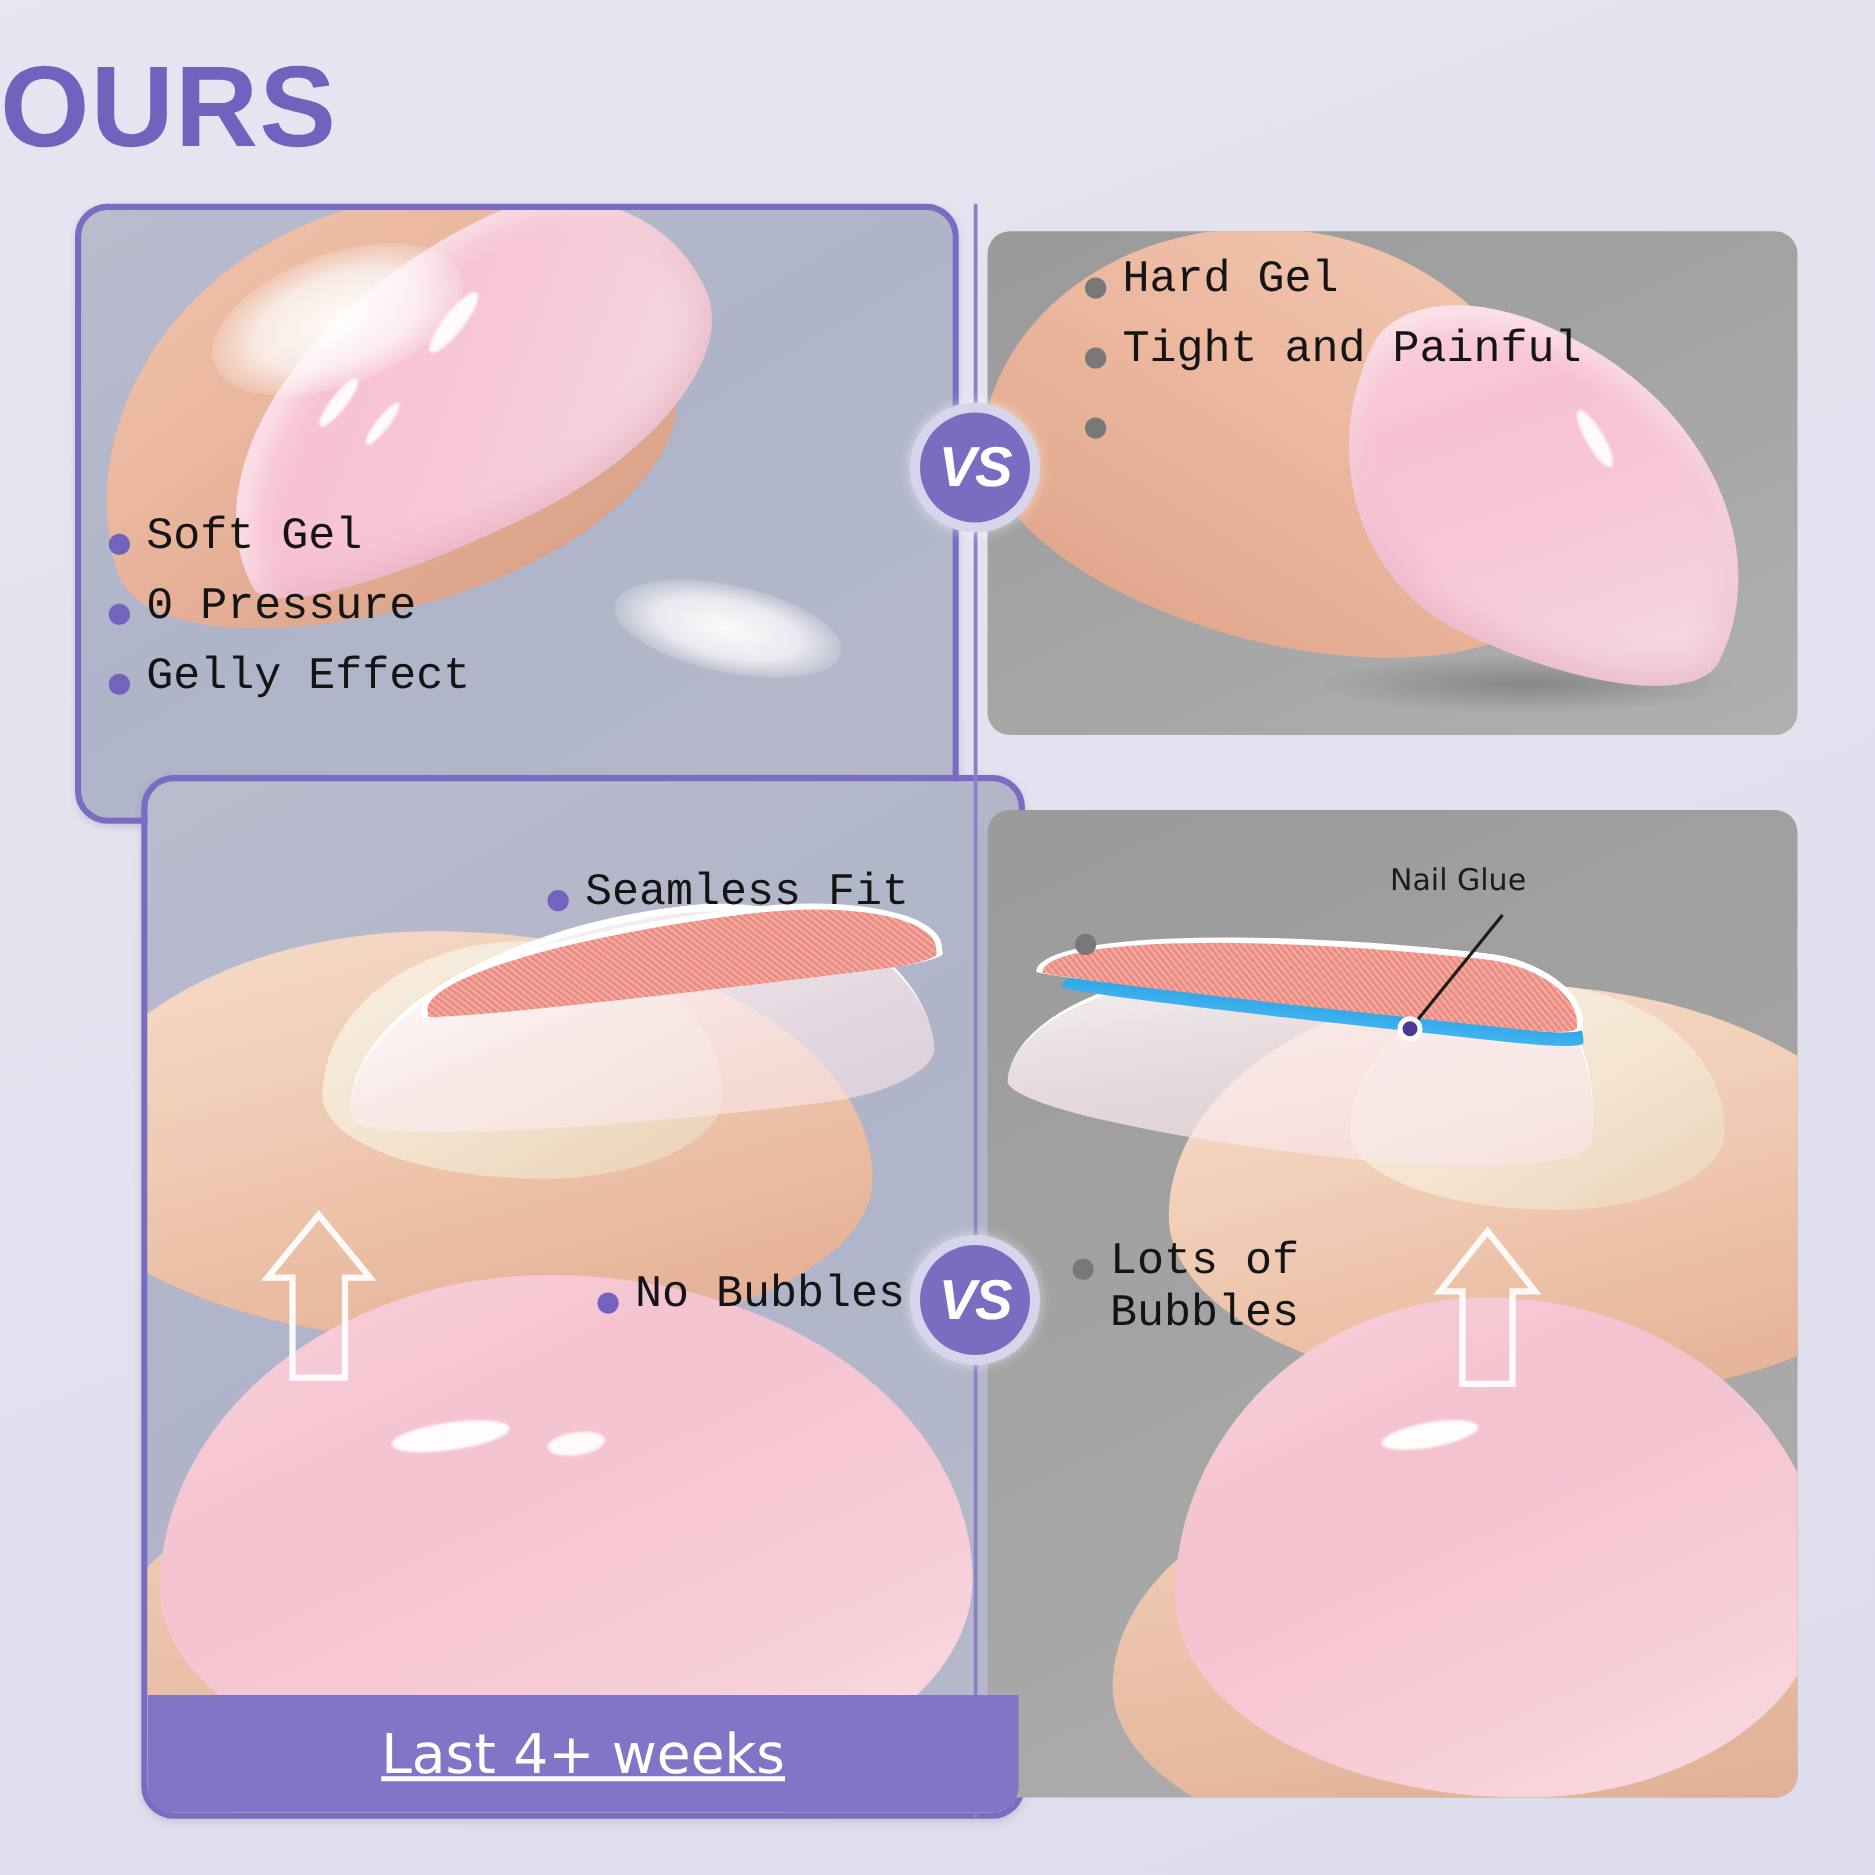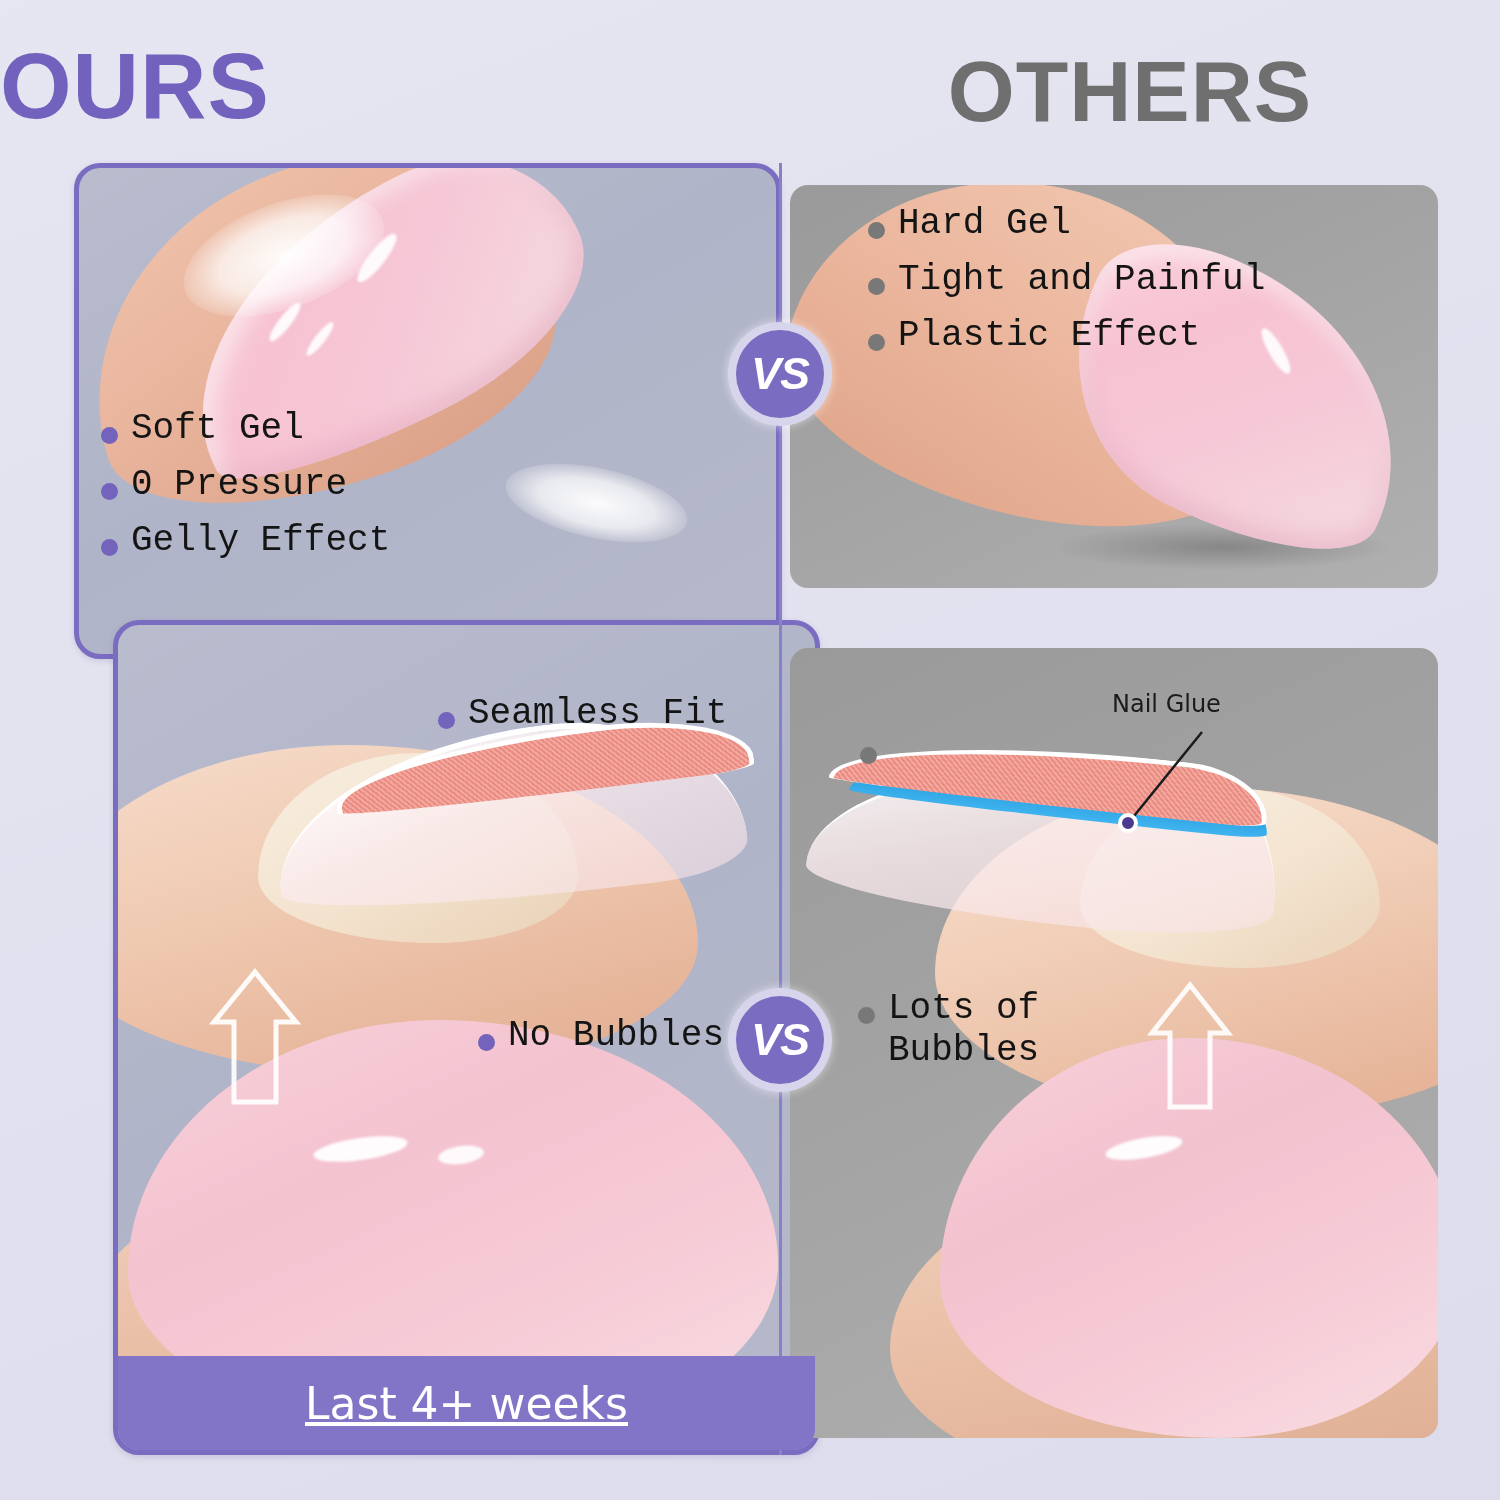--- a/index.html
+++ b/index.html
@@ -51,21 +51,21 @@
     border-radius: 26px;
     background: linear-gradient(150deg, #b9bccd 0%, #b0b4c8 45%, #b6b9cb 100%);
     box-shadow: 0 2px 6px rgba(90,80,140,0.18);
   }
 
   .panel-others {
     border-radius: 18px;
     background: linear-gradient(155deg, #9a9a9a 0%, #a2a2a2 40%, #b0b0b0 100%);
   }
 
-  #panel-top-left    { left: 74px;  top: 163px;  width: 707px;  height: 496px; }
+  #panel-top-left    { left: 60px;  top: 163px;  width: 707px;  height: 496px; }
   #panel-top-right   { left: 790px; top: 185px;  width: 648px;  height: 403px; }
   #panel-bottom-left { left: 73px;  top: 620px;  width: 707px;  height: 835px; margin-left: 40px; }
   #panel-bottom-right{ left: 790px; top: 648px;  width: 648px;  height: 790px; }
 
   
   .bullets {
     position: absolute;
     list-style: none;
     z-index: 12;
   }
@@ -360,21 +360,20 @@
   }
   #arrow-left  { left: 200px; top: 960px; }
   #arrow-right { left: 1140px; top: 975px; }
 </style>
 </head>
 <body>
 
 <div class="page">
 
   <div class="heading heading-ours">OURS</div>
-  <div class="heading heading-others">OTHERS</div>
 
   <div class="vs-line" id="vs-line-top"></div>
   <div class="vs-line" id="vs-line-mid"></div>
   <div class="vs-line" id="vs-line-bot"></div>
 
   <div class="panel panel-ours" id="panel-top-left">
     <div class="feather" id="feather-1"></div>
     <div id="tl-finger" class="finger"></div>
     <div class="nail-almond" id="tl-nail"></div>
     <div class="nail-shine" id="tl-shine1"></div>
@@ -408,21 +407,20 @@
       <li class="bullet-row">
         <span class="bullet-dot dot-gray"></span>
         <span class="bullet-text">Hard Gel</span>
       </li>
       <li class="bullet-row">
         <span class="bullet-dot dot-gray"></span>
         <span class="bullet-text">Tight and Painful</span>
       </li>
       <li class="bullet-row">
         <span class="bullet-dot dot-gray"></span>
-        <span class="bullet-text">Plastic Effect</span>
       </li>
     </ul>
   </div>
 
   <div class="panel panel-ours" id="panel-bottom-left">
     <div id="bl-thumb"></div>
     <div id="bl-tip"></div>
     <div class="tip-piece" id="bl-piece"></div>
     <div class="tip-piece" id="bl-grit"></div>
 

